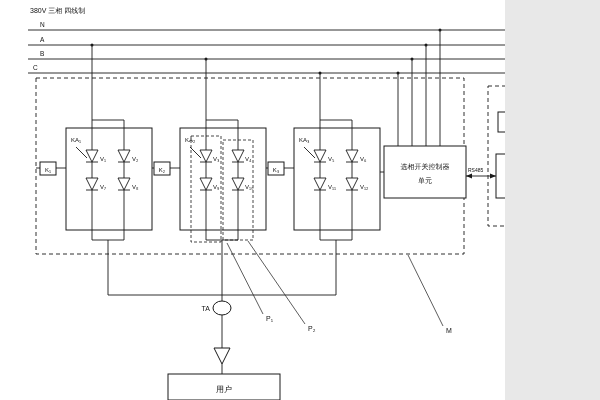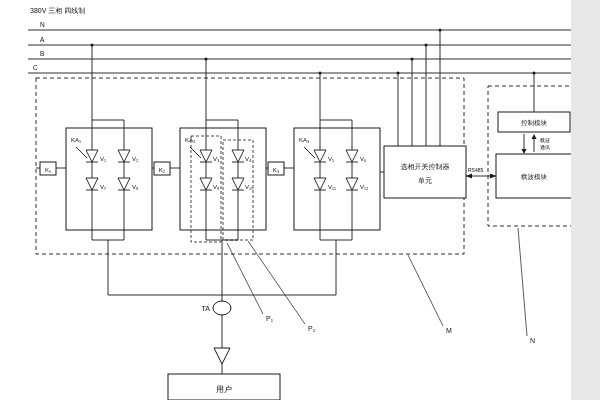--- a/index.html
+++ b/index.html
@@ -1,16 +1,16 @@
 <!DOCTYPE html>
 <html><head>
 <meta charset="utf-8">
 <style>
   html,body{margin:0;padding:0;background:#e8e8e8;}
-  .page{position:relative;width:571px;height:400px;background:#ffffff;overflow:hidden;margin:0;}
+  .page{position:relative;width:505px;height:400px;background:#ffffff;overflow:hidden;margin:0;}
   svg{position:absolute;left:0;top:0;}
   svg text{font-family:"Liberation Sans","DejaVu Sans",sans-serif;fill:#111;}
   .t5{font-size:5px}.t6{font-size:6px}.t65{font-size:6.5px}.t7{font-size:7px}.t8{font-size:8px}
   .wire{stroke:#1a1a1a;stroke-width:0.9;fill:none;}
   .box{stroke:#1a1a1a;stroke-width:1;fill:#ffffff;}
   .nofill{stroke:#1a1a1a;stroke-width:1;fill:none;}
   .dash{stroke:#1a1a1a;stroke-width:0.9;fill:none;stroke-dasharray:4 3;}
   .dash2{stroke:#1a1a1a;stroke-width:0.8;fill:none;stroke-dasharray:3 2;}
   .thy{stroke:#1a1a1a;stroke-width:0.9;fill:#ffffff;}
   .leader{stroke:#333;stroke-width:0.8;fill:none;}

